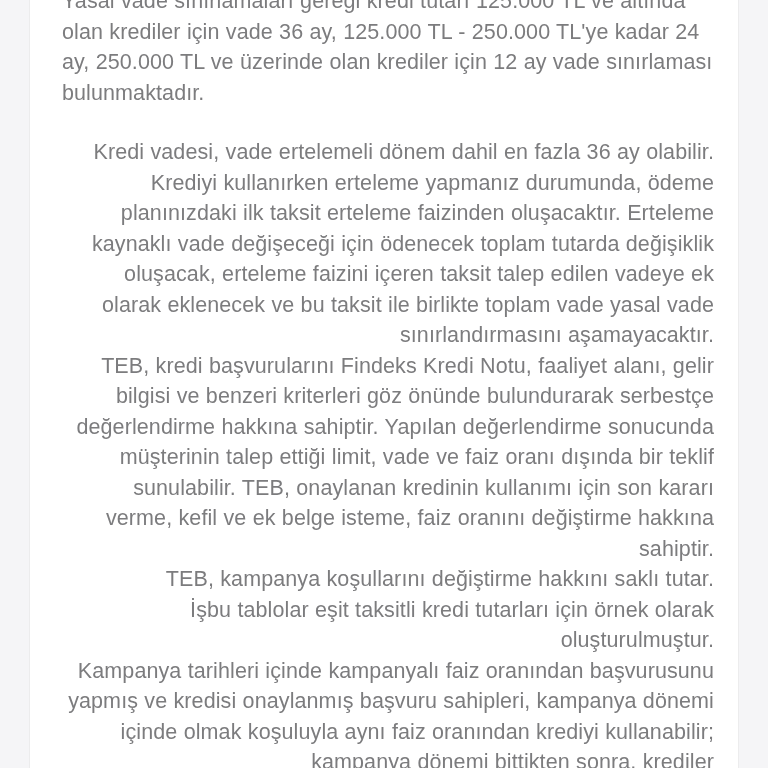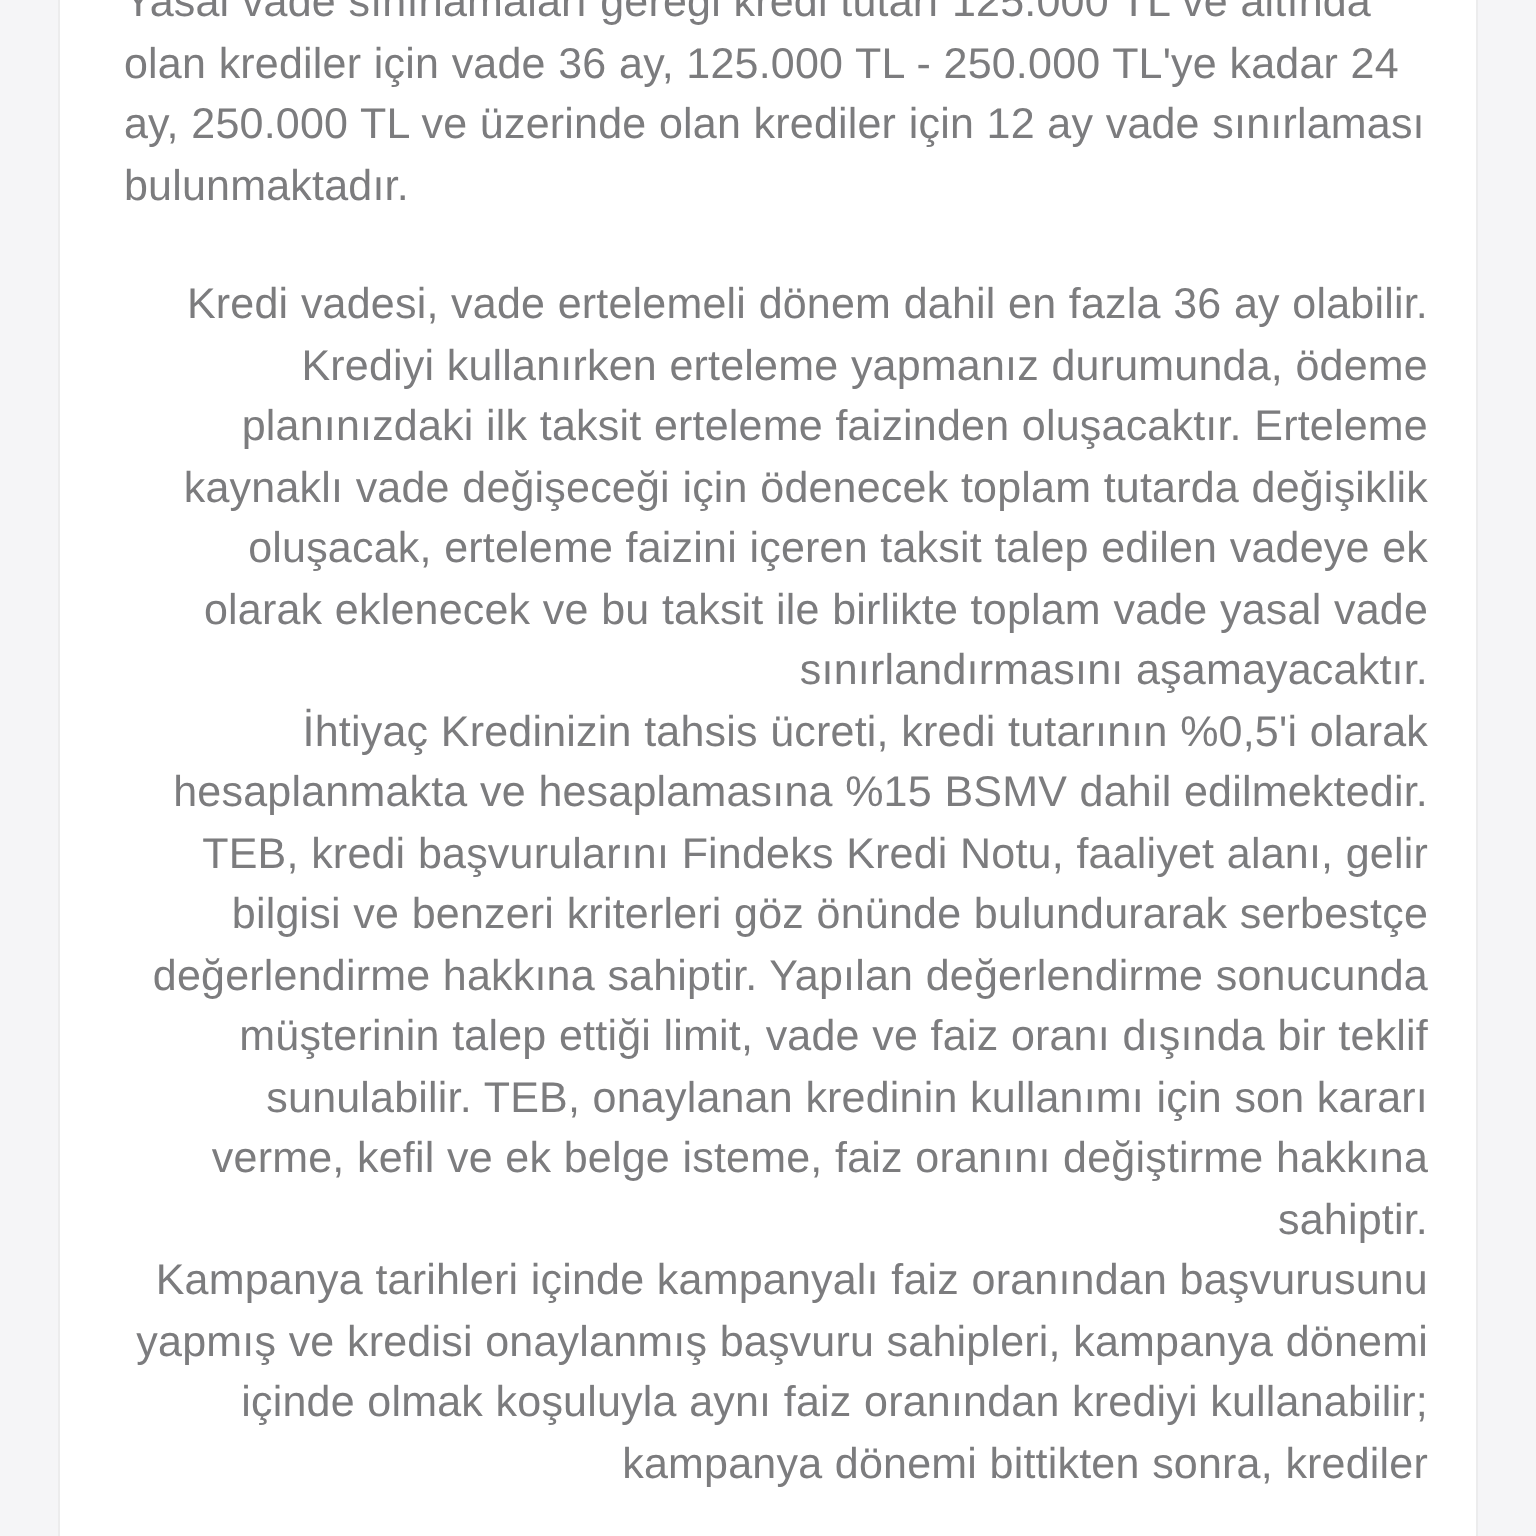--- a/index.html
+++ b/index.html
@@ -89,25 +89,26 @@
   <div class="gutter gutter-right"></div>
   <div class="gutter-rule rule-right"></div>
 
   <div class="content-panel">
     <div class="article">
 
       <p class="para">Yasal vade sınırlamaları gereği kredi tutarı 125.000 TL ve altında olan krediler için vade 36 ay, 125.000 TL - 250.000 TL'ye kadar 24 ay, 250.000 TL ve üzerinde olan krediler için 12 ay vade sınırlaması bulunmaktadır.</p>
 
       <p class="para spaced-before">Kredi vadesi, vade ertelemeli dönem dahil en fazla 36 ay olabilir. Krediyi kullanırken erteleme yapmanız durumunda, ödeme planınızdaki ilk taksit erteleme faizinden oluşacaktır. Erteleme kaynaklı vade değişeceği için ödenecek toplam tutarda değişiklik oluşacak, erteleme faizini içeren taksit talep edilen vadeye ek olarak eklenecek ve bu taksit ile birlikte toplam vade yasal vade sınırlandırmasını aşamayacaktır.</p>
 
-      <p class="para">İhtiyaç Kredinizin tahsis ücreti, kredi tutarının %0,5'i olarak hesaplanmakta ve hesaplamasına %15 BSMV dahil edilmektedir.</p>
 
       <p class="para">TEB, kredi başvurularını Findeks Kredi Notu, faaliyet alanı, gelir bilgisi ve benzeri kriterleri göz önünde bulundurarak serbestçe değerlendirme hakkına sahiptir. Yapılan değerlendirme sonucunda müşterinin talep ettiği limit, vade ve faiz oranı dışında bir teklif sunulabilir. TEB, onaylanan kredinin kullanımı için son kararı verme, kefil ve ek belge isteme, faiz oranını değiştirme hakkına sahiptir.</p>
 
+      <p class="para">TEB, kampanya koşullarını değiştirme hakkını saklı tutar.</p>
 
 
+      <p class="para">İşbu tablolar eşit taksitli kredi tutarları için örnek olarak oluşturulmuştur.</p>
 
       <p class="para">Kampanya tarihleri içinde kampanyalı faiz oranından başvurusunu yapmış ve kredisi onaylanmış başvuru sahipleri, kampanya dönemi içinde olmak koşuluyla aynı faiz oranından krediyi kullanabilir; kampanya dönemi bittikten sonra, krediler</p>
 
     </div>
   </div>
 
 </div>
 
 </body></html>

